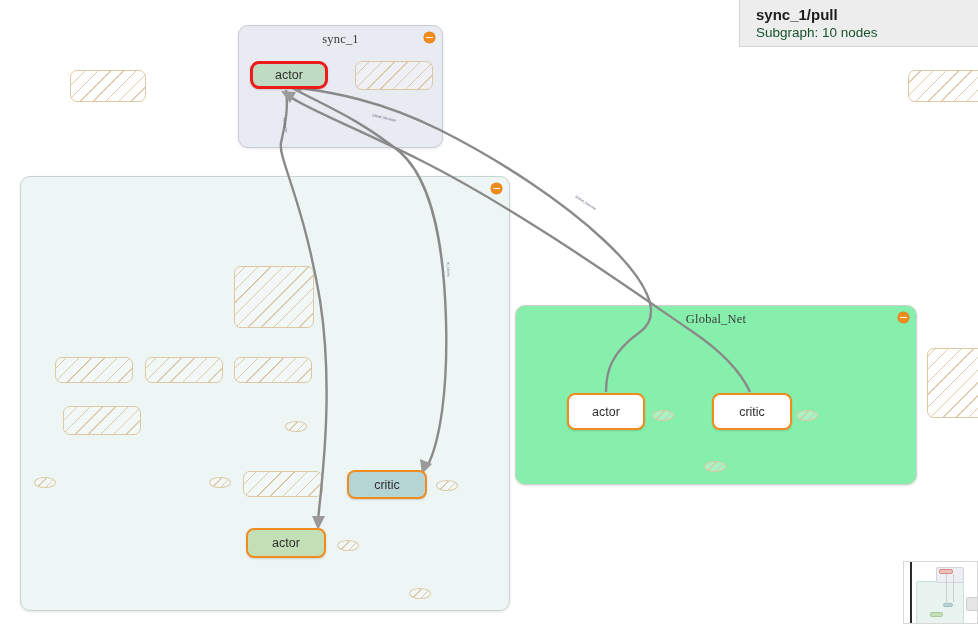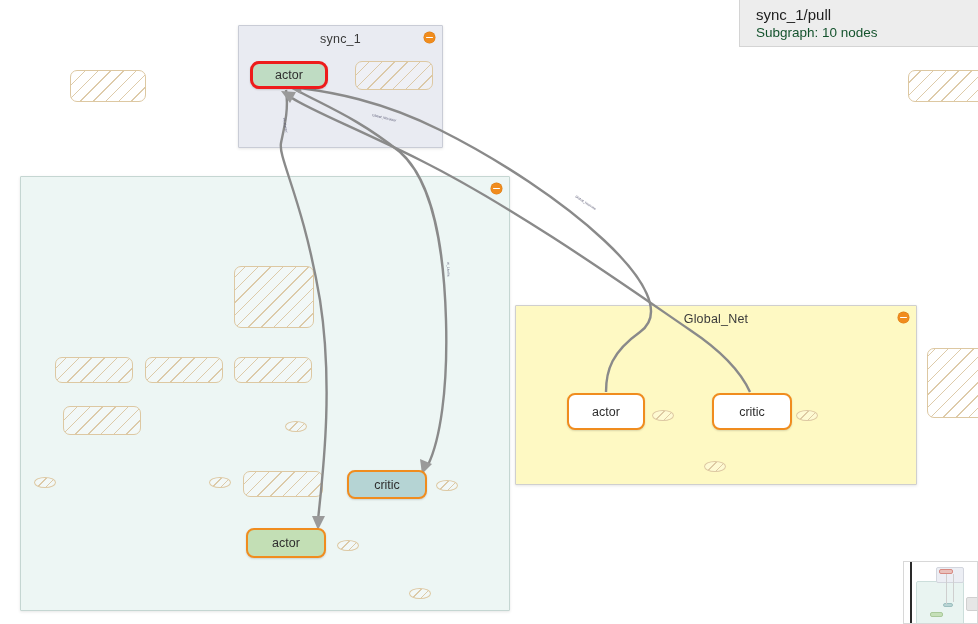--- a/index.html
+++ b/index.html
@@ -20,22 +20,23 @@
     left: 0; top: 0;
     width: 978px;
     height: 624px;
     background: #ffffff;
     overflow: hidden;
   }
 
   
   .group {
     position: absolute;
-    border-radius: 1px;
-    box-sizing: border-box;
+    border-radius: 10px;
+    box-sizing: border-box;
+    font-family: Liberation Serif, serif;
   }
   .group-label {
     position: absolute;
     top: 6px;
     left: 0;
     width: 100%;
     text-align: center;
     font-size: 12.5px;
     color: #3a3a3a;
     letter-spacing: .2px;
@@ -71,21 +72,21 @@
   #group-w1 {
     left: 20px; top: 176px;
     width: 490px; height: 435px;
     background: #edf6f4;
     border: 1px solid #c5d6d2;
     box-shadow: 0 1px 3px rgba(0,0,0,.10);
   }
   #group-globalnet {
     left: 515px; top: 305px;
     width: 402px; height: 180px;
-    background: #fef9c3;
+    background: #86efac;
     border: 1px solid #cfcfcf;
     box-shadow: 0 1px 3px rgba(0,0,0,.10);
   }
 
   
   .node {
     position: absolute;
     box-sizing: border-box;
     display: flex;
     align-items: center;
@@ -184,21 +185,21 @@
     width: 239px;
     height: 47px;
     background: #ededed;
     border-left: 1px solid #d4d4d4;
     border-bottom: 1px solid #d4d4d4;
     box-sizing: border-box;
     padding: 5px 0 0 16px;
   }
   #info-title {
     font-size: 15px;
-    font-weight: normal;
+    font-weight: bold;
     color: #1d1d1d;
     line-height: 19px;
   }
   #info-sub {
     font-size: 13.5px;
     color: #14532d;
     line-height: 18px;
   }
 
   

